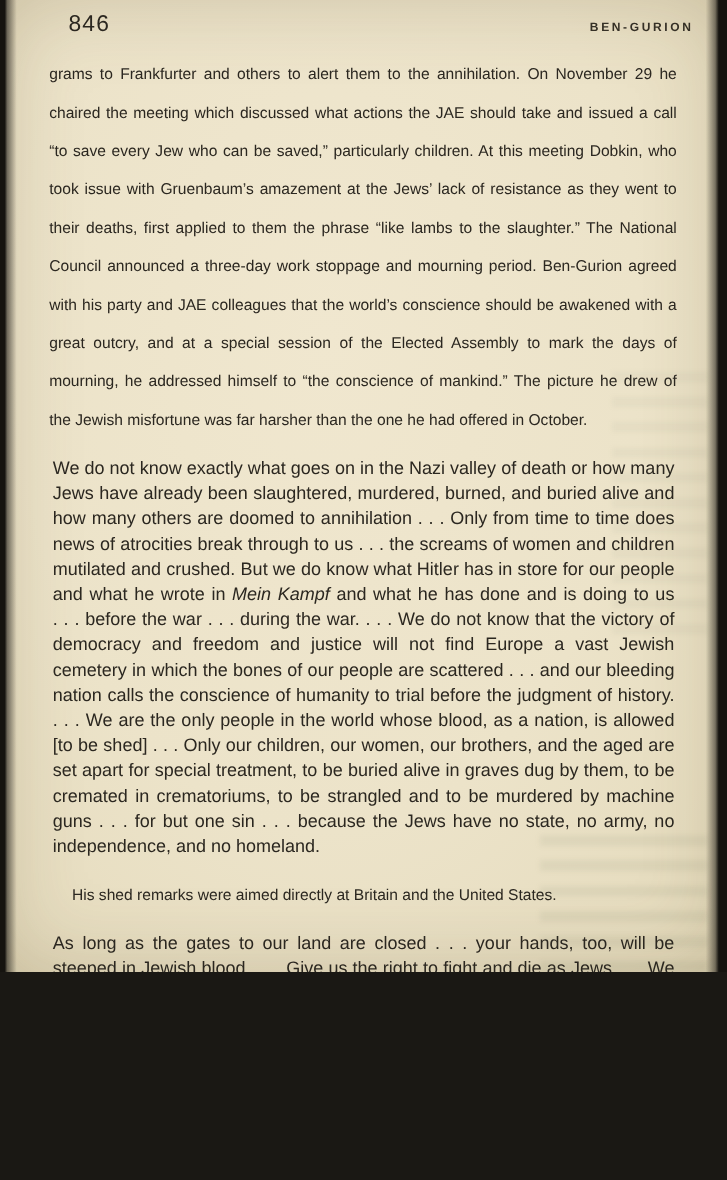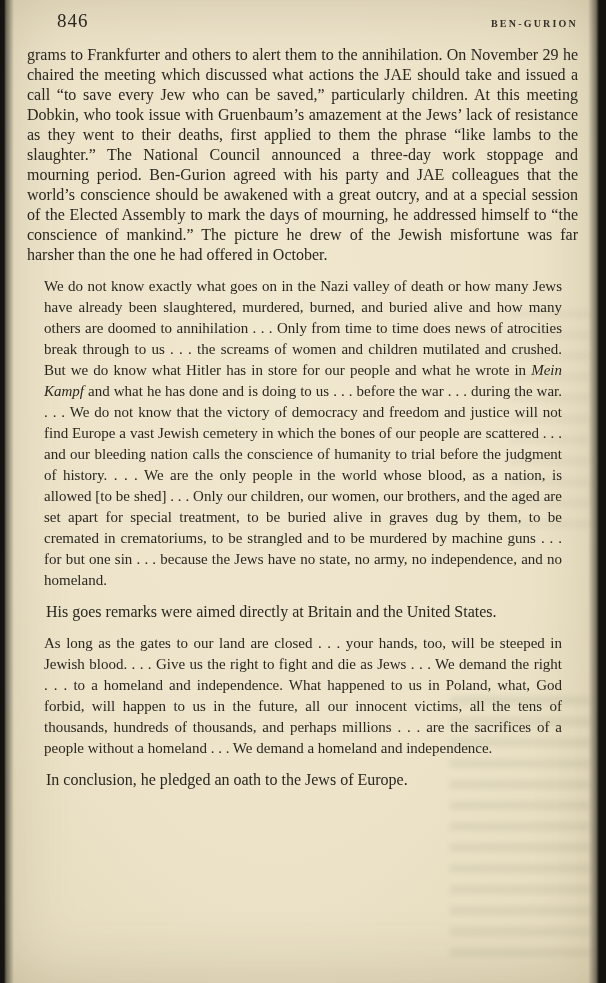--- a/index.html
+++ b/index.html
@@ -3,25 +3,25 @@
 <meta charset="utf-8">
 <style>
   html, body {
     margin: 0;
     padding: 0;
     background: #1a1814;
   }
   .page {
     position: relative;
     width: 606px;
-    height: 983px;
+    height: 810px;
     overflow: hidden;
     background: radial-gradient(ellipse at 45% 35%, #f0e7cf 0%, #ece3c9 55%, #e3d9ba 100%);
     box-shadow: inset 0 0 70px rgba(92, 74, 38, 0.22);
-    font-family: Liberation Serif, serif;
+    font-family: Liberation Sans, sans-serif;
     color: #2b2720;
   }
   .edge-left {
     position: absolute; left: 0; top: 0; bottom: 0; width: 14px;
     background: linear-gradient(90deg, #15130f 0px, #15130f 4px, rgba(21,19,15,0.55) 6px, rgba(21,19,15,0.0) 14px);
     z-index: 3;
   }
   .edge-right {
     position: absolute; right: 0; top: 0; bottom: 0; width: 18px;
     background: linear-gradient(270deg, #15130f 0px, #15130f 7px, rgba(21,19,15,0.5) 10px, rgba(21,19,15,0.0) 18px);
@@ -63,24 +63,24 @@
     font-size: 19px;
     letter-spacing: 1px;
   }
   .runhead {
     font-size: 10px;
     font-weight: bold;
     letter-spacing: 2.2px;
     color: #353026;
   }
   .para {
-    font-size: 16px;
-    line-height: 20px;
+    font-size: 13px;
+    line-height: 32px;
     text-align: justify;
-    margin: 0;
+    margin: 14px;
   }
   .indent { text-indent: 19px; }
   .bq {
     font-size: 15px;
     line-height: 21px;
     text-align: justify;
     margin: 11px 16px 11px 17px;
   }
   .it { font-style: italic; }
 </style>
@@ -94,21 +94,21 @@
   <div class="content">
     <div class="pagehead">
       <span class="pagenum">846</span>
       <span class="runhead">BEN-GURION</span>
     </div>
 
     <p class="para">grams to Frankfurter and others to alert them to the annihilation. On November 29 he chaired the meeting which discussed what actions the JAE should take and issued a call “to save every Jew who can be saved,” particularly children. At this meeting Dobkin, who took issue with Gruenbaum’s amazement at the Jews’ lack of resistance as they went to their deaths, first applied to them the phrase “like lambs to the slaughter.” The National Council announced a three-day work stoppage and mourning period. Ben-Gurion agreed with his party and JAE colleagues that the world’s conscience should be awakened with a great outcry, and at a special session of the Elected Assembly to mark the days of mourning, he addressed himself to “the conscience of mankind.” The picture he drew of the Jewish misfortune was far harsher than the one he had offered in October.</p>
 
     <p class="bq"><span>We do not know exactly what goes on in the Nazi valley of death or how many Jews have already been slaughtered, murdered, burned, and buried alive and how many others are doomed to annihilation .&nbsp;.&nbsp;. Only from time to time does news of atrocities break through to us .&nbsp;.&nbsp;. the screams of women and children mutilated and crushed. But we do know what Hitler has in store for our people and what he wrote in </span><span class="it">Mein Kampf</span><span> and what he has done and is doing to us .&nbsp;.&nbsp;. before the war .&nbsp;.&nbsp;. during the war. .&nbsp;.&nbsp;. We do not know that the victory of democracy and freedom and justice will not find Europe a vast Jewish cemetery in which the bones of our people are scattered .&nbsp;.&nbsp;. and our bleeding nation calls the conscience of humanity to trial before the judgment of history. .&nbsp;.&nbsp;. We are the only people in the world whose blood, as a nation, is allowed [to be shed] .&nbsp;.&nbsp;. Only our children, our women, our brothers, and the aged are set apart for special treatment, to be buried alive in graves dug by them, to be cremated in crematoriums, to be strangled and to be murdered by machine guns .&nbsp;.&nbsp;. for but one sin .&nbsp;.&nbsp;. because the Jews have no state, no army, no independence, and no homeland.</span></p>
 
-    <p class="para indent">His goes remarks were aimed directly at Britain and the United States.</p>
+    <p class="para indent">His shed remarks were aimed directly at Britain and the United States.</p>
 
     <p class="bq">As long as the gates to our land are closed .&nbsp;.&nbsp;. your hands, too, will be steeped in Jewish blood. .&nbsp;.&nbsp;. Give us the right to fight and die as Jews .&nbsp;.&nbsp;. We demand the right .&nbsp;.&nbsp;. to a homeland and independence. What happened to us in Poland, what, God forbid, will happen to us in the future, all our innocent victims, all the tens of thousands, hundreds of thousands, and perhaps millions .&nbsp;.&nbsp;. are the sacrifices of a people without a homeland .&nbsp;.&nbsp;. We demand a homeland and independence.</p>
 
     <p class="para indent">In conclusion, he pledged an oath to the Jews of Europe.</p>
 
   </div>
 
   <div class="edge-left"></div>
   <div class="edge-right"></div>
 </div>

